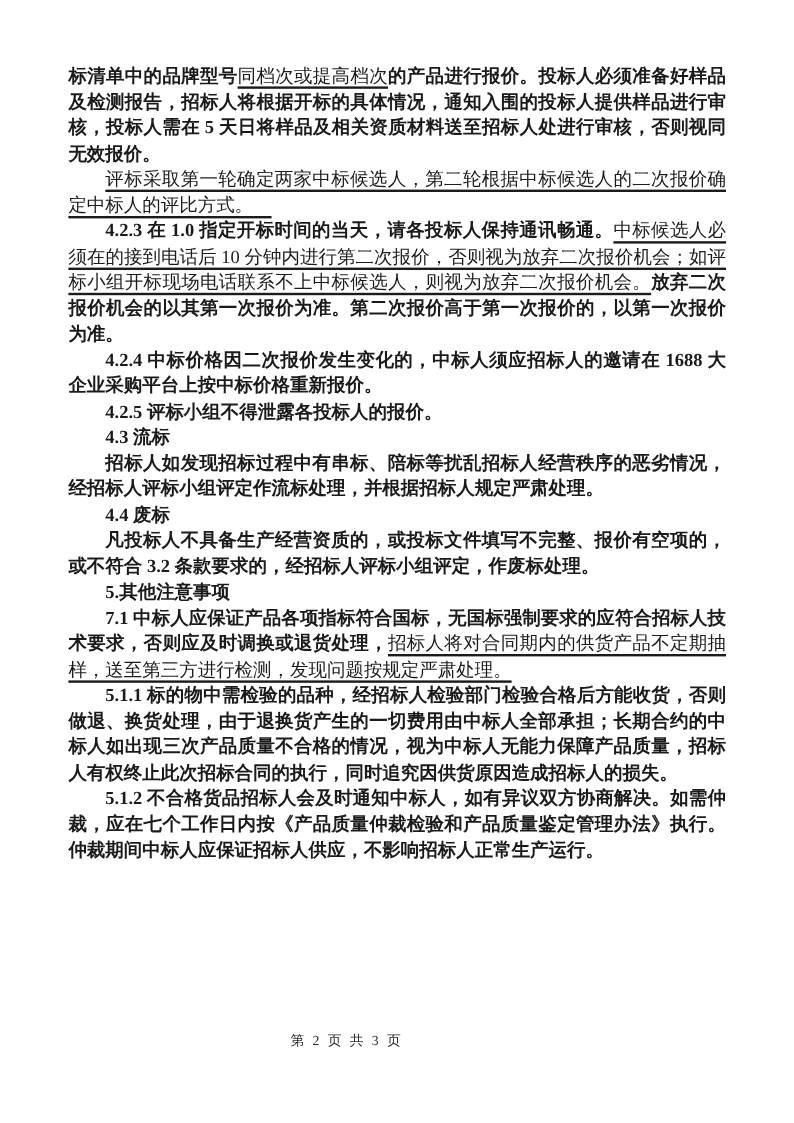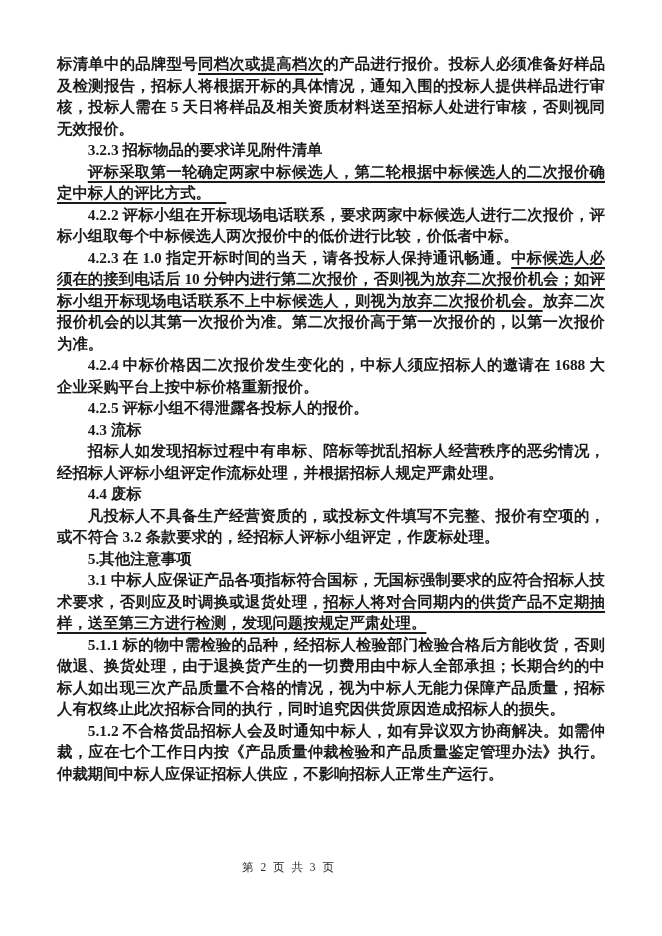--- a/index.html
+++ b/index.html
@@ -31,21 +31,21 @@
     text-align: justify;
     letter-spacing: 0;
     word-break: break-all;
   }
   .doc-body p.indent {
     text-indent: 2em;
   }
   .run-n { font-weight: bold; text-decoration: none; }
   .run-b { font-weight: bold; text-decoration: none; }
   .run-bu {
-    font-weight: bold;
+    font-weight: normal;
     text-decoration: underline;
     text-decoration-thickness: 1.5px;
     text-underline-offset: 3.5px;
   }
   .page-footer {
     position: absolute;
     top: 860px;
     left: 0;
     width: 578px;
     text-align: center;
@@ -54,29 +54,27 @@
     color: #2a2a2a;
     font-family: "Liberation Serif", "DejaVu Serif", serif;
   }
 </style>
 </head>
 <body>
 
 <div class="page">
   <div class="doc-body" id="doc-body">
       <p class=""><span class="run-n">标清单中的品牌型号</span><span class="run-bu">同档次或提高档次</span><span class="run-n">的产品进行报价。投标人必须准备好样品及检测报告，招标人将根据开标的具体情况，通知入围的投标人提供样品进行审核，</span><span class="run-b">投标人需在 5 天日将样品及相关资质材料送至招标人处进行审核，否则视同无效报价。</span></p>
-      <p class="indent"><span class="run-n">3.2.3 招标物品的要求详见附件清单</span></p>
       <p class="indent"><span class="run-bu">评标采取第一轮确定两家中标候选人，第二轮根据中标候选人的二次报价确定中标人的评比方式。　</span></p>
-      <p class="indent"><span class="run-n">4.2.2 评标小组在开标现场电话联系，要求两家中标候选人进行二次报价，评标小组取每个中标候选人两次报价中的低价进行比较，价低者中标。</span></p>
       <p class="indent"><span class="run-n">4.2.3 在 1.0 指定开标时间的当天，请各投标人保持通讯畅通。</span><span class="run-bu">中标候选人必须在的接到电话后 10 分钟内进行第二次报价，否则视为放弃二次报价机会；如评标小组开标现场电话联系不上中标候选人，则视为放弃二次报价机会。</span><span class="run-n">放弃二次报价机会的以其第一次报价为准。第二次报价高于第一次报价的，以第一次报价为准。</span></p>
       <p class="indent"><span class="run-n">4.2.4 中标价格因二次报价发生变化的，中标人须应招标人的邀请在 1688 大企业采购平台上按中标价格重新报价。</span></p>
       <p class="indent"><span class="run-n">4.2.5 评标小组不得泄露各投标人的报价。</span></p>
       <p class="indent"><span class="run-n">4.3 流标</span></p>
       <p class="indent"><span class="run-n">招标人如发现招标过程中有串标、陪标等扰乱招标人经营秩序的恶劣情况，经招标人评标小组评定作流标处理，并根据招标人规定严肃处理。</span></p>
       <p class="indent"><span class="run-n">4.4 废标</span></p>
       <p class="indent"><span class="run-n">凡投标人不具备生产经营资质的，或投标文件填写不完整、报价有空项的，或不符合 3.2 条款要求的，经招标人评标小组评定，作废标处理。</span></p>
       <p class="indent"><span class="run-b">5.其他注意事项</span></p>
-      <p class="indent"><span class="run-n">3.1 中标人应保证产品各项指标符合国标，无国标强制要求的应符合招标人技术要求，否则应及时调换或退货处理，</span><span class="run-bu">招标人将对合同期内的供货产品不定期抽样，送至第三方进行检测，发现问题按规定严肃处理。</span></p>
+      <p class="indent"><span class="run-n">7.1 中标人应保证产品各项指标符合国标，无国标强制要求的应符合招标人技术要求，否则应及时调换或退货处理，</span><span class="run-bu">招标人将对合同期内的供货产品不定期抽样，送至第三方进行检测，发现问题按规定严肃处理。</span></p>
       <p class="indent"><span class="run-n">5.1.1 标的物中需检验的品种，经招标人检验部门检验合格后方能收货，否则做退、换货处理，由于退换货产生的一切费用由中标人全部承担；长期合约的中标人如出现三次产品质量不合格的情况，视为中标人无能力保障产品质量，招标人有权终止此次招标合同的执行，同时追究因供货原因造成招标人的损失。</span></p>
       <p class="indent"><span class="run-n">5.1.2 不合格货品招标人会及时通知中标人，如有异议双方协商解决。如需仲裁，应在七个工作日内按《产品质量仲裁检验和产品质量鉴定管理办法》执行。仲裁期间中标人应保证招标人供应，不影响招标人正常生产运行。</span></p>
     </div>
   <div class="page-footer">第 2 页 共 3 页</div>
 </div>
 
 </body></html>

